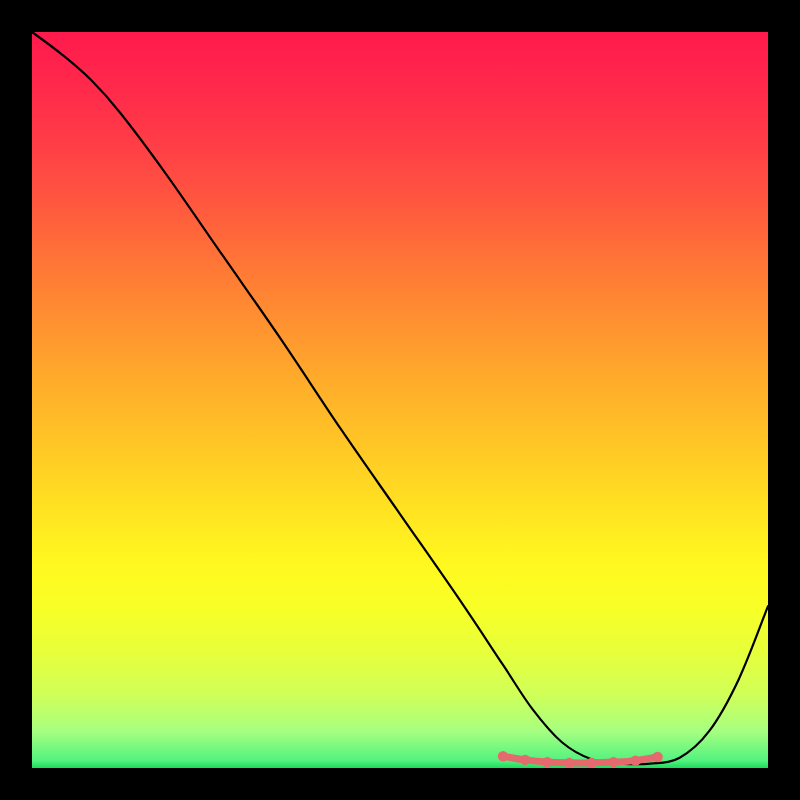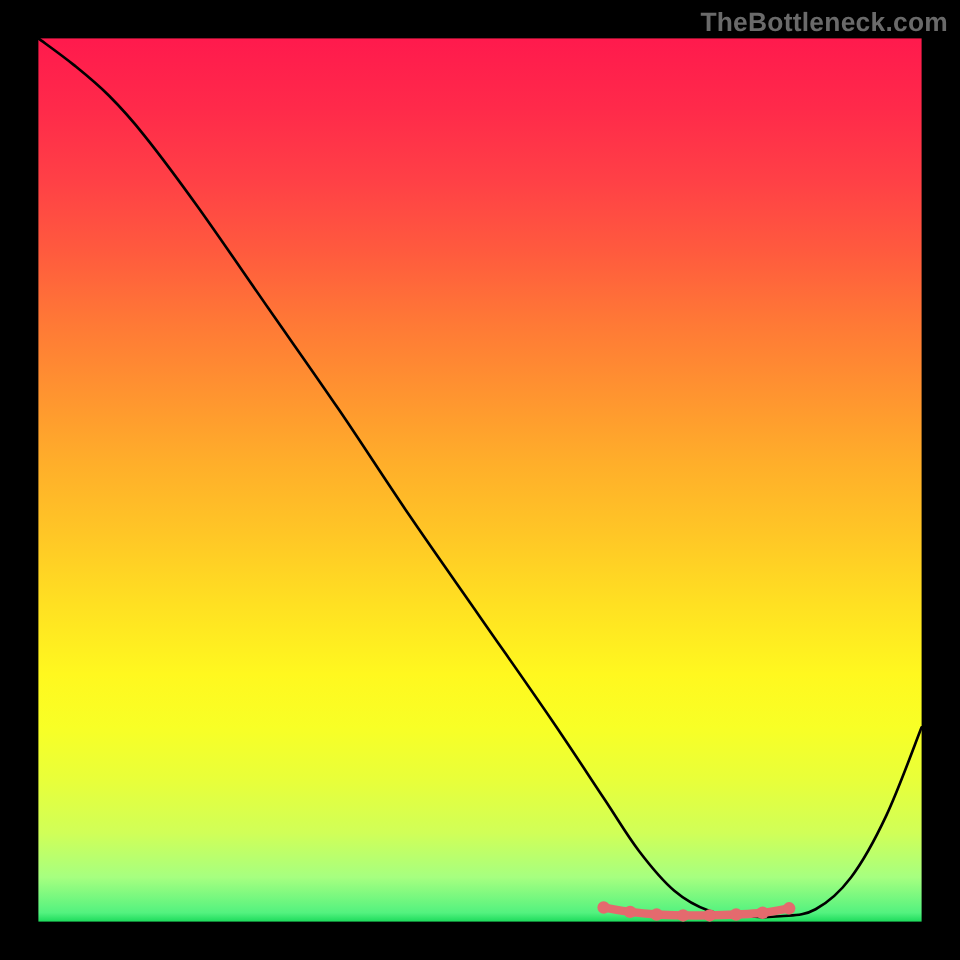--- a/index.html
+++ b/index.html
@@ -61,21 +61,20 @@
     top: 0;
     width: 736px;
     height: 736px;
     overflow: visible;
   }
 </style>
 </head>
 <body>
 
 <div class="frame">
-  <div class="watermark">TheBottleneck.com</div>
 
   <div class="plot-area">
     <svg class="curve-layer" viewBox="0 0 736 736" preserveAspectRatio="none">
       <path id="curve-path" fill="none" stroke-width="2.2" stroke-linecap="round" stroke-linejoin="round" stroke="#000000" d="M 0.00 0.00 C 5.30 3.97, 18.84 13.47, 29.44 22.08 C 40.04 30.69, 48.28 37.24, 58.88 47.84 C 69.48 58.44, 75.07 64.40, 88.32 80.96 C 101.57 97.52, 113.93 114.01, 132.48 139.84 C 151.03 165.67, 170.16 194.01, 191.36 224.48 C 212.56 254.95, 229.04 277.99, 250.24 309.12 C 271.44 340.25, 287.92 366.31, 309.12 397.44 C 330.32 428.57, 346.80 451.61, 368.00 482.08 C 389.20 512.55, 408.33 539.56, 426.88 566.72 C 445.43 593.88, 457.79 613.09, 471.04 632.96 C 484.29 652.83, 489.88 663.21, 500.48 677.12 C 511.08 691.03, 519.32 701.23, 529.92 710.24 C 540.52 719.25, 548.76 723.33, 559.36 727.17 C 569.96 731.01, 578.20 730.79, 588.80 731.58 C 599.40 732.38, 607.64 732.64, 618.24 731.58 C 628.84 730.52, 637.08 731.53, 647.68 725.70 C 658.28 719.87, 666.52 713.24, 677.12 699.20 C 687.72 685.16, 695.96 670.20, 706.56 647.68 C 717.16 625.16, 730.70 587.33, 736.00 574.08"></path>
       <path id="accent-path" fill="none" stroke-width="7" stroke-linecap="round" stroke-linejoin="round" stroke="#e46a6e" d="M 471.04 724.22 C 475.01 724.89, 485.17 726.84, 493.12 727.90 C 501.07 728.96, 507.25 729.58, 515.20 730.11 C 523.15 730.64, 529.33 730.72, 537.28 730.85 C 545.23 730.98, 551.41 730.98, 559.36 730.85 C 567.31 730.72, 573.49 730.51, 581.44 730.11 C 589.39 729.71, 595.57 729.57, 603.52 728.64 C 611.47 727.71, 621.63 725.62, 625.60 724.96"></path>
       <g id="accent-dots">
           <circle cx="471.04" cy="724.22" r="5.2" fill="#e46a6e"></circle>
           <circle cx="493.12" cy="727.90" r="5.2" fill="#e46a6e"></circle>
           <circle cx="515.20" cy="730.11" r="5.2" fill="#e46a6e"></circle>
           <circle cx="537.28" cy="730.85" r="5.2" fill="#e46a6e"></circle>

